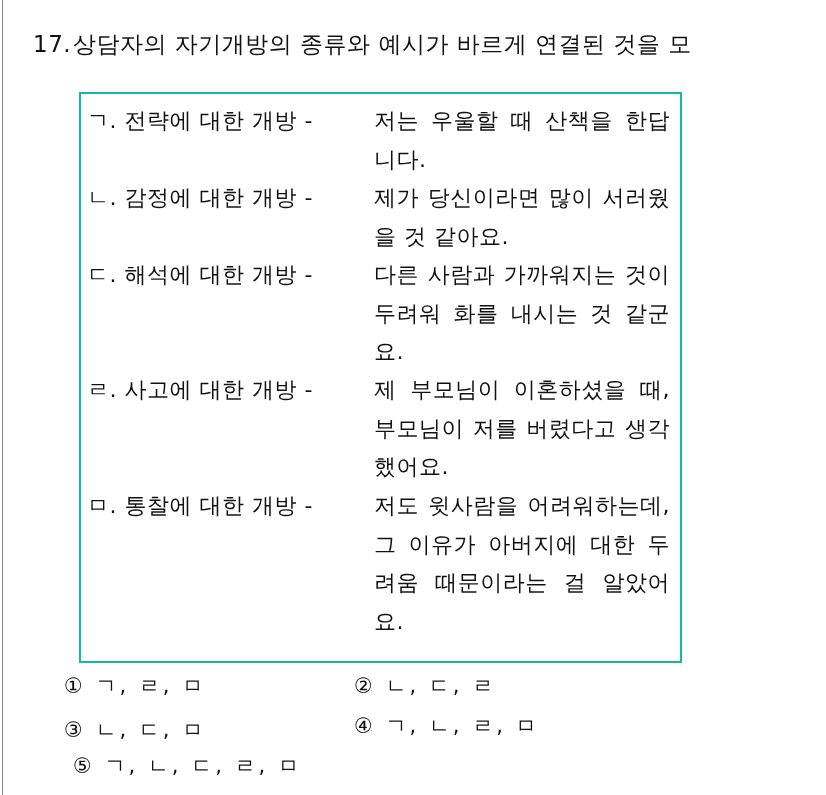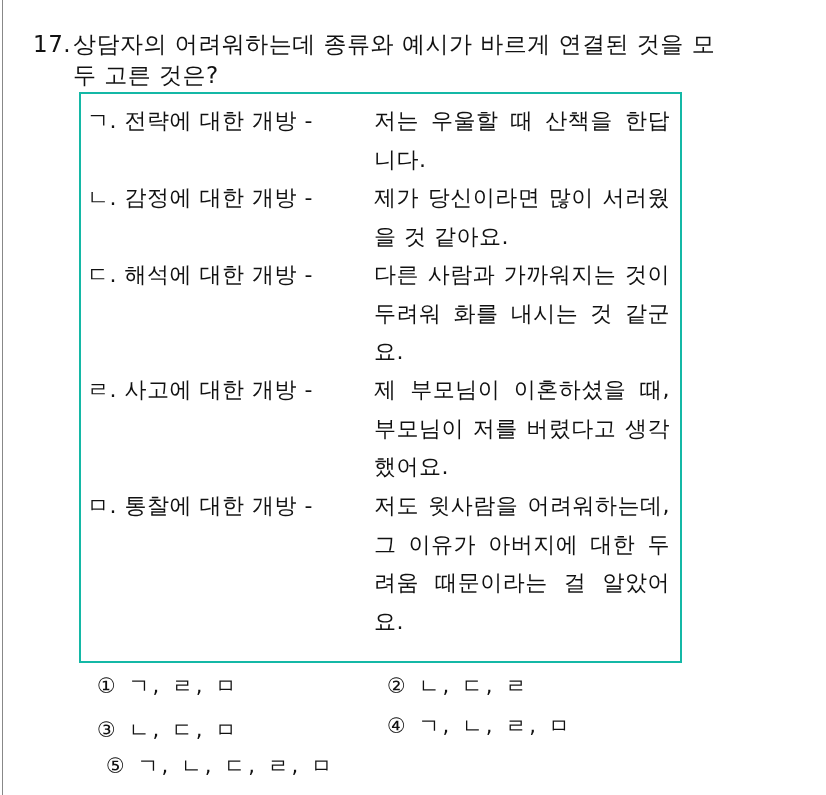--- a/index.html
+++ b/index.html
@@ -29,33 +29,32 @@
     }
     .item .ex {
       position: absolute; left: 287px; top: 0; width: 296px;
       text-align: justify; text-align-last: left; letter-spacing: 0.5px;
     }
     .options {
       position: absolute; left: 64px; top: 672px; width: 700px;
       font-size: 21px;
     }
     .opt {
-      position: absolute; white-space: nowrap; letter-spacing: 3px; margin-left: 33px;
+      position: absolute; white-space: nowrap; letter-spacing: 3px;
     }
   </style>
 </head>
 <body>
 
 <div class="left-rule"></div>
 
 <div class="question">
   <div>
-    <span class="num">17.</span><span>상담자의 어려워하는데 종류와 예시가 바르게 연결된 것을 모</span>
+    <span class="num">17.</span><span>상담자의 자기개방의 종류와 예시가 바르게 연결된 것을 모</span>
   </div>
-  <div class="line2">두 고른 것은?</div>
 </div>
 
 <div class="box">
   <div class="item" style="top:8px;">
     <span class="label">ㄱ. 전략에 대한 개방 -</span>
     <span class="ex">저는 우울할 때 산책을 한답니다.</span>
   </div>
   <div class="item" style="top:85px;">
     <span class="label">ㄴ. 감정에 대한 개방 -</span>
     <span class="ex">제가 당신이라면 많이 서러웠을 것 같아요.</span>

